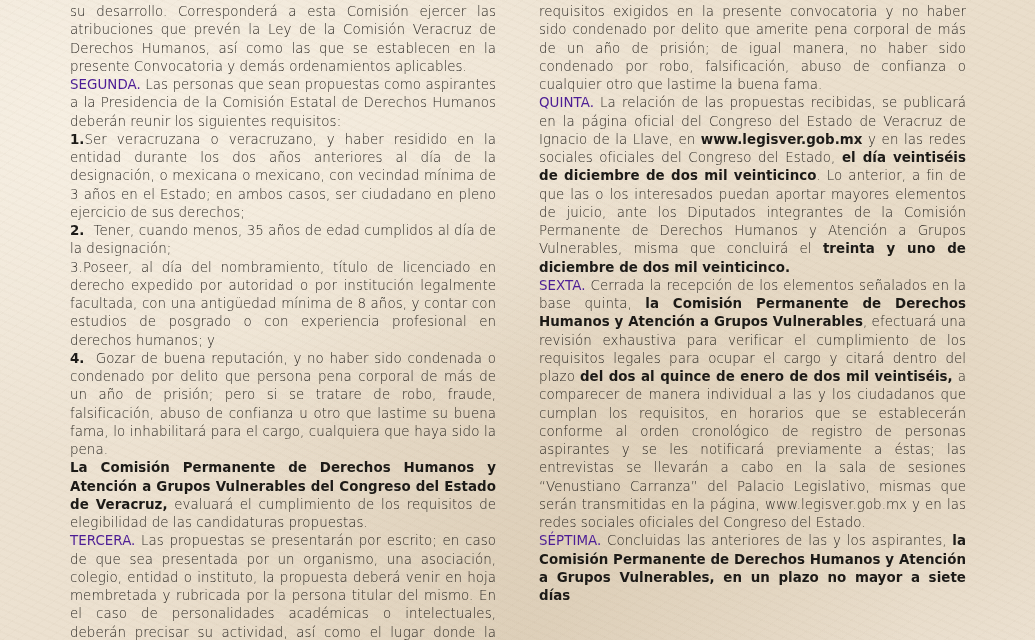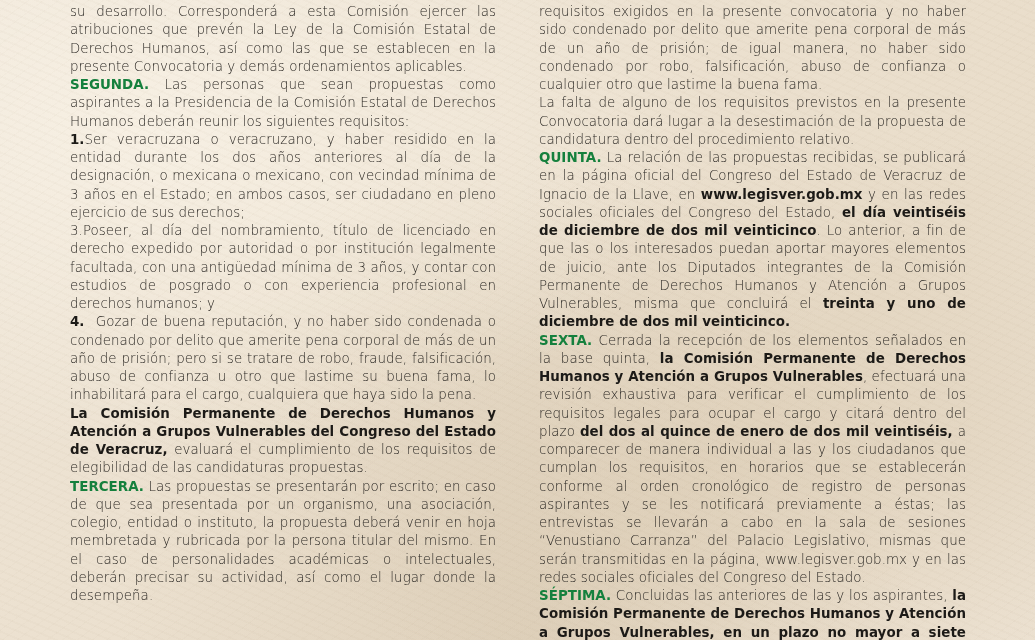--- a/index.html
+++ b/index.html
@@ -23,48 +23,48 @@
     position:absolute; top:3px;
     font-size:13.4px; line-height:18.25px;
     letter-spacing:0.05px;
     text-align:justify;
     font-weight:300;
   }
   .column.left  { left:70px;  width:426px; }
   .column.right { left:539px; width:427px; }
   .para { margin:0; }
   .para b, .b { font-weight:700; color:#1c1a17; }
-  .heading { font-weight:700; color:#15803d; }
+  .heading { font-weight:400; color:#4c1d95; }
 </style>
 </head>
 <body>
 
 <div class="paper-grain"></div>
 
 <div class="column left">
-  <p class="para">su desarrollo. Corresponderá a esta Comisión ejercer las atribuciones que prevén la Ley de la Comisión Estatal de Derechos Humanos, así como las que se establecen en la presente Convocatoria y demás ordenamientos aplicables.</p>
+  <p class="para">su desarrollo. Corresponderá a esta Comisión ejercer las atribuciones que prevén la Ley de la Comisión Veracruz de Derechos Humanos, así como las que se establecen en la presente Convocatoria y demás ordenamientos aplicables.</p>
 
   <p class="para"><span class="heading">SEGUNDA.</span><span> Las personas que sean propuestas como aspirantes a la Presidencia de la Comisión Estatal de Derechos Humanos deberán reunir los siguientes requisitos:</span></p>
 
   <p class="para"><span class="b">1.</span><span>Ser veracruzana o veracruzano, y haber residido en la entidad durante los dos años anteriores al día de la designación, o mexicana o mexicano, con vecindad mínima de 3 años en el Estado; en ambos casos, ser ciudadano en pleno ejercicio de sus derechos;</span></p>
 
+  <p class="para"><span class="b">2.</span><span style="white-space:pre-wrap">  Tener, cuando menos, 35 años de edad cumplidos al día de la designación;</span></p>
 
-  <p class="para"><span>3.</span><span>Poseer, al día del nombramiento, título de licenciado en derecho expedido por autoridad o por institución legalmente facultada, con una antigüedad mínima de 3 años, y contar con estudios de posgrado o con experiencia profesional en derechos humanos; y</span></p>
+  <p class="para"><span>3.</span><span>Poseer, al día del nombramiento, título de licenciado en derecho expedido por autoridad o por institución legalmente facultada, con una antigüedad mínima de 8 años, y contar con estudios de posgrado o con experiencia profesional en derechos humanos; y</span></p>
 
-  <p class="para"><span class="b">4.</span><span style="white-space:pre-wrap">  Gozar de buena reputación, y no haber sido condenada o condenado por delito que amerite pena corporal de más de un año de prisión; pero si se tratare de robo, fraude, falsificación, abuso de confianza u otro que lastime su buena fama, lo inhabilitará para el cargo, cualquiera que haya sido la pena.</span></p>
+  <p class="para"><span class="b">4.</span><span style="white-space:pre-wrap">  Gozar de buena reputación, y no haber sido condenada o condenado por delito que persona pena corporal de más de un año de prisión; pero si se tratare de robo, fraude, falsificación, abuso de confianza u otro que lastime su buena fama, lo inhabilitará para el cargo, cualquiera que haya sido la pena.</span></p>
 
   <p class="para"><span class="b">La Comisión Permanente de Derechos Humanos y Atención a Grupos Vulnerables del Congreso del Estado de Veracruz,</span><span> evaluará el cumplimiento de los requisitos de elegibilidad de las candidaturas propuestas.</span></p>
 
   <p class="para"><span class="heading">TERCERA.</span><span> Las propuestas se presentarán por escrito; en caso de que sea presentada por un organismo, una asociación, colegio, entidad o instituto, la propuesta deberá venir en hoja membretada y rubricada por la persona titular del mismo. En el caso de personalidades académicas o intelectuales, deberán precisar su actividad, así como el lugar donde la desempeña.</span></p>
 
 </div>
 
 <div class="column right">
   <p class="para">requisitos exigidos en la presente convocatoria y no haber sido condenado por delito que amerite pena corporal de más de un año de prisión; de igual manera, no haber sido condenado por robo, falsificación, abuso de confianza o cualquier otro que lastime la buena fama.</p>
 
-  <p class="para">La falta de alguno de los requisitos previstos en la presente Convocatoria dará lugar a la desestimación de la propuesta de candidatura dentro del procedimiento relativo.</p>
 
   <p class="para"><span class="heading">QUINTA.</span><span> La relación de las propuestas recibidas, se publicará en la página oficial del Congreso del Estado de Veracruz de Ignacio de la Llave, en </span><span class="b">www.legisver.gob.mx</span><span> y en las redes sociales oficiales del Congreso del Estado, </span><span class="b">el día veintiséis de diciembre de dos mil veinticinco</span><span>. Lo anterior, a fin de que las o los interesados puedan aportar mayores elementos de juicio, ante los Diputados integrantes de la Comisión Permanente de Derechos Humanos y Atención a Grupos Vulnerables, misma que concluirá el </span><span class="b">treinta y uno de diciembre de dos mil veinticinco.</span></p>
 
   <p class="para"><span class="heading">SEXTA.</span><span> Cerrada la recepción de los elementos señalados en la base quinta, </span><span class="b">la Comisión Permanente de Derechos Humanos y Atención a Grupos Vulnerables</span><span>, efectuará una revisión exhaustiva para verificar el cumplimiento de los requisitos legales para ocupar el cargo y citará dentro del plazo </span><span class="b">del dos al quince de enero de dos mil veintiséis,</span><span> a comparecer de manera individual a las y los ciudadanos que cumplan los requisitos, en horarios que se establecerán conforme al orden cronológico de registro de personas aspirantes y se les notificará previamente a éstas; las entrevistas se llevarán a cabo en la sala de sesiones “Venustiano Carranza” del Palacio Legislativo, mismas que serán transmitidas en la página, </span><span>www.legisver.gob.mx</span><span> y en las redes sociales oficiales del Congreso del Estado.</span></p>
 
   <p class="para"><span class="heading">SÉPTIMA.</span><span> Concluidas las anteriores de las y los aspirantes, </span><span class="b">la Comisión Permanente de Derechos Humanos y Atención a Grupos Vulnerables, en un plazo no mayor a siete días</span></p>
 </div>
 
 </body></html>

